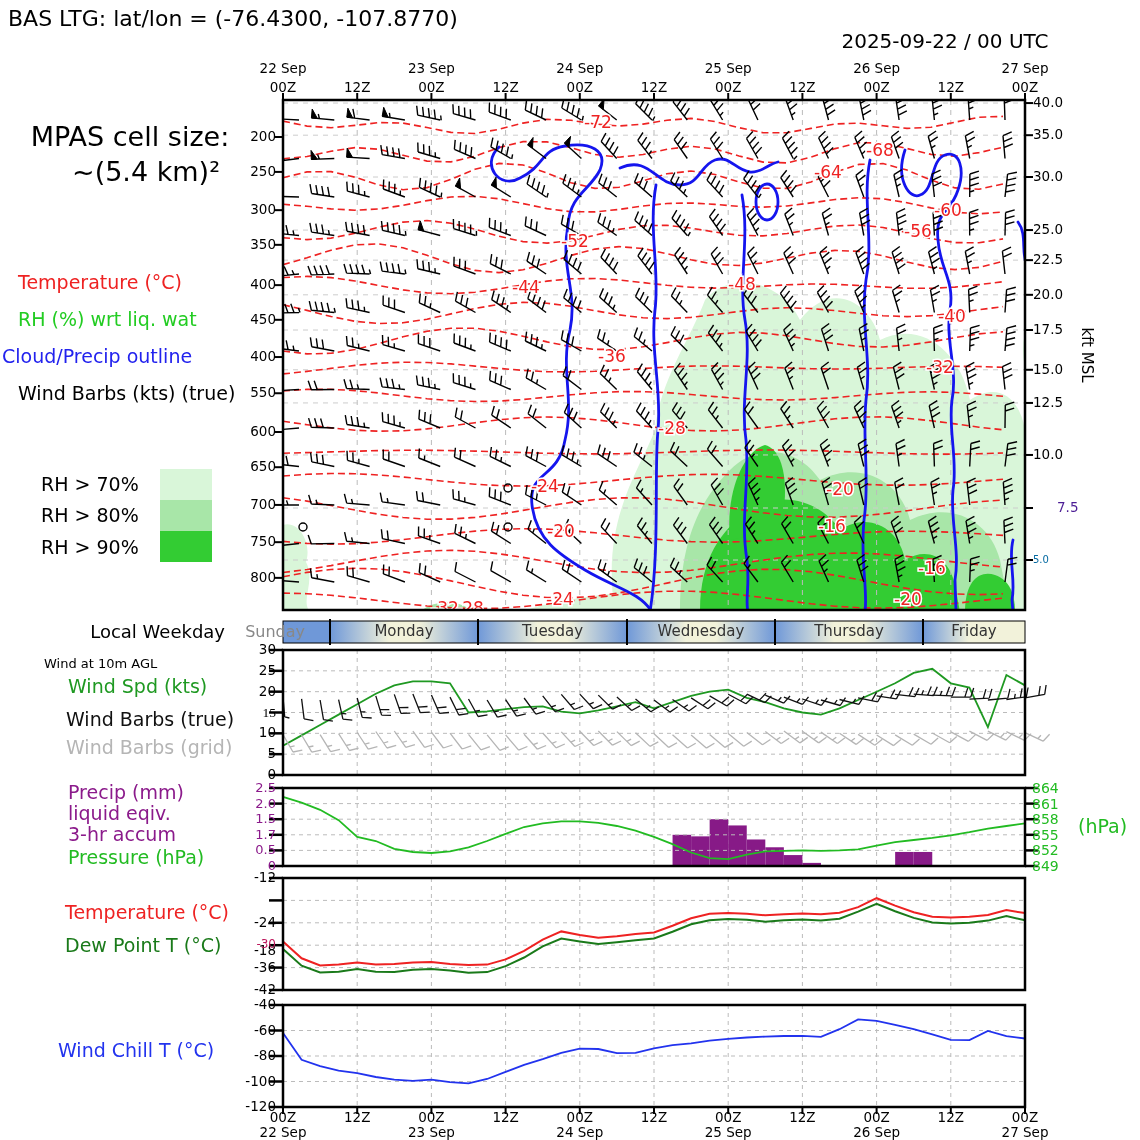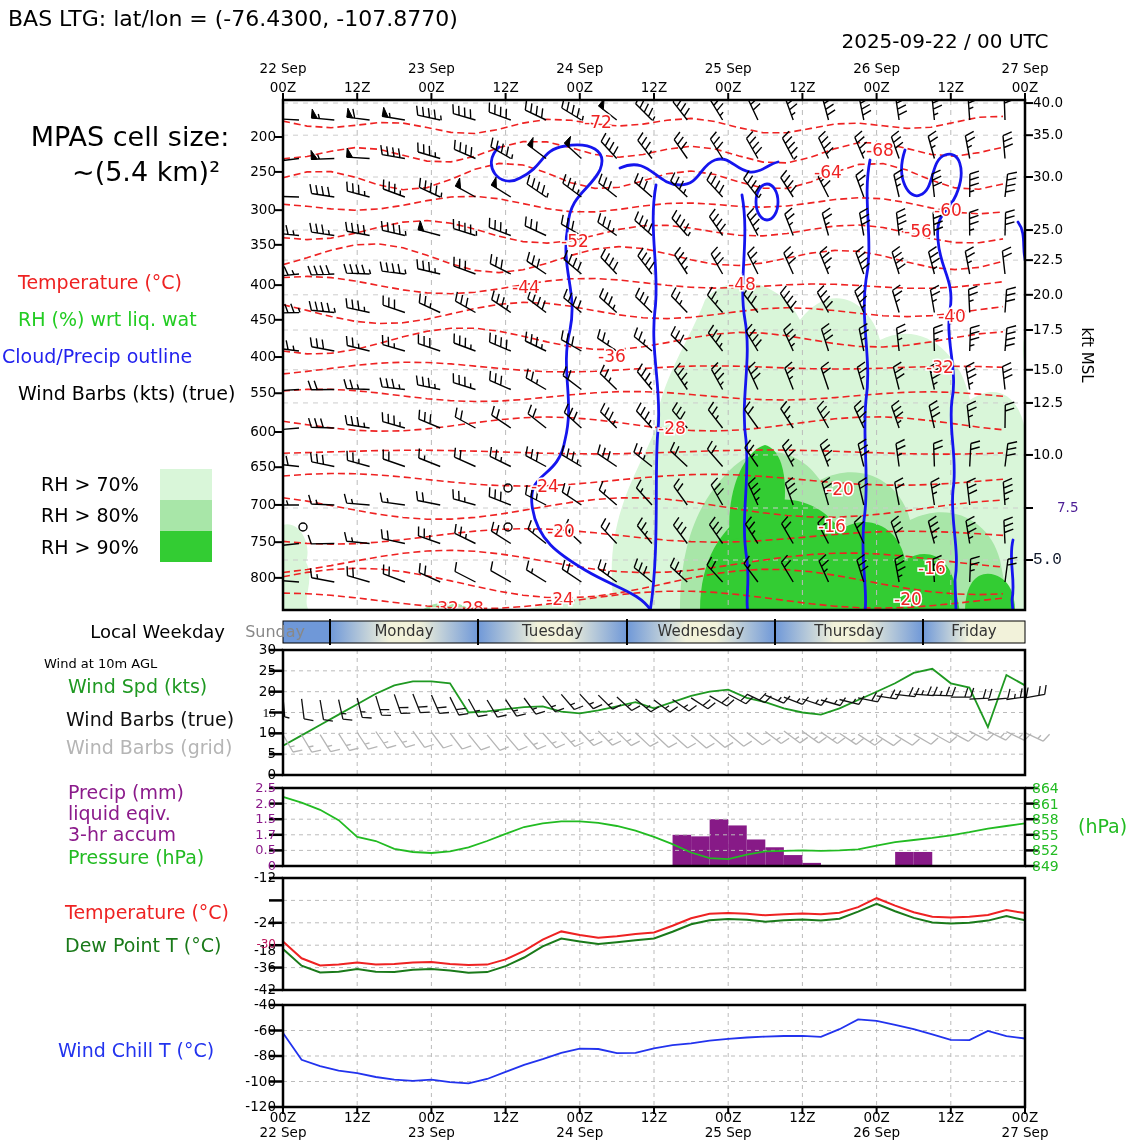--- a/index.html
+++ b/index.html
@@ -806,15 +806,15 @@
       <div class="abs al" style="left: 1033px; top: 135.19px; font-size: 13.5px; color: rgb(0, 0, 0);">35.0</div>
       <div class="abs al" style="left: 1033px; top: 177.01px; font-size: 13.5px; color: rgb(0, 0, 0);">30.0</div>
       <div class="abs al" style="left: 1033px; top: 230.05px; font-size: 13.5px; color: rgb(0, 0, 0);">25.0</div>
       <div class="abs al" style="left: 1033px; top: 260.14px; font-size: 13.5px; color: rgb(0, 0, 0);">22.5</div>
       <div class="abs al" style="left: 1033px; top: 294.82px; font-size: 13.5px; color: rgb(0, 0, 0);">20.0</div>
       <div class="abs al" style="left: 1033px; top: 330.01px; font-size: 13.5px; color: rgb(0, 0, 0);">17.5</div>
       <div class="abs al" style="left: 1033px; top: 369.79px; font-size: 13.5px; color: rgb(0, 0, 0);">15.0</div>
       <div class="abs al" style="left: 1033px; top: 402.94px; font-size: 13.5px; color: rgb(0, 0, 0);">12.5</div>
       <div class="abs al" style="left: 1033px; top: 454.96px; font-size: 13.5px; color: rgb(0, 0, 0);">10.0</div>
       <div class="abs al" style="left: 1033px; top: 508px; font-size: 13.5px; color: #4c1d95; margin-left: 24px;">7.5</div>
-      <div class="abs al" style="left: 1033px; top: 560.02px; font-size: 16px; color: #0f172a; font-family: Liberation Mono, monospace;">5.0</div>
+      <div class="abs al" style="left: 1033px; top: 560.02px; font-size: 10px; color: #0369a1;">5.0</div>
     </div>
 </div>
 
 </body></html>

